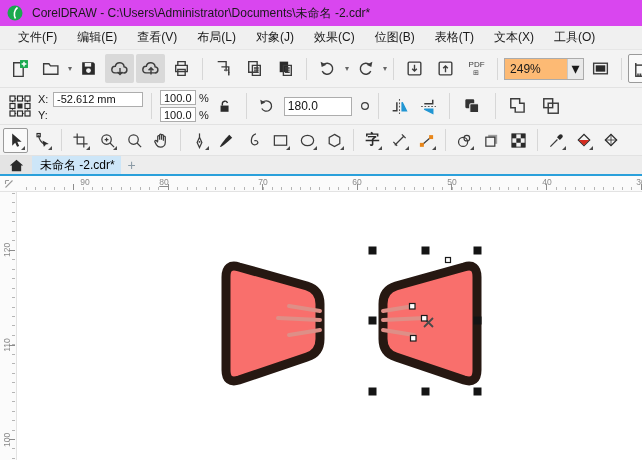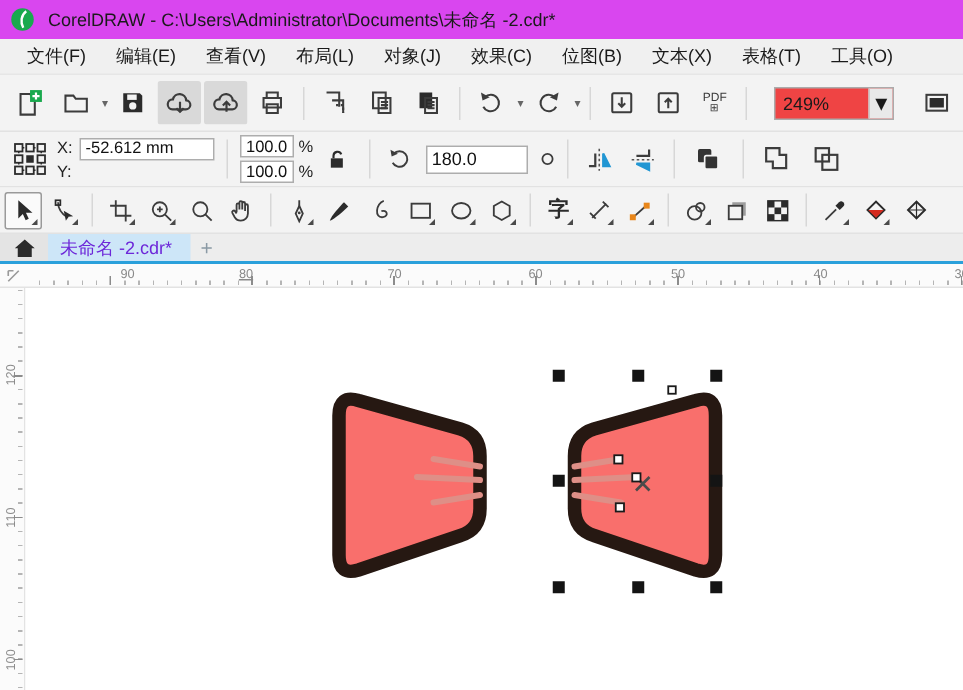--- a/index.html
+++ b/index.html
@@ -17,39 +17,39 @@
   .propbar{height:37px;background:#f3f3f3;padding-left:5px;gap:4px;border-bottom:1px solid #e2e2e2;font-size:11px}
   .toolbox{height:31px;background:#f3f3f3;padding-left:3px;gap:2px;border-bottom:1px solid #e2e2e2}
   .tbtn{width:27px;height:27px;display:flex;align-items:center;justify-content:center;border-radius:2px;
         border:1px solid transparent;flex:0 0 auto;position:relative}
   .tbtn.small{width:23px;height:23px}
   .tbtn.pressed{background:var(--pressed-bg,#d9d9d9)}
   .tbtn.active{background:#fafafa;border-color:#9a9a9a}
   .caret{font-size:8px;color:#666;margin-left:1px;width:8px;text-align:center}
   .sep{width:1px;height:22px;background:#d7d7d7;margin:0 4px;flex:0 0 auto}
   .sep.tall{height:26px}
-  .combo{display:flex;align-items:center;border:1px solid #ababab;background:#ef4444;height:20px;margin:0 12px}
+  .combo{display:flex;align-items:center;border:1px solid #ababab;background:#fdba74;height:20px;margin:0 0}
   .combo .combo-val{width:52px;padding:0 5px;font-size:12px}
   .combo .combo-btn{width:15px;height:100%;display:flex;align-items:center;justify-content:center;background:#e9e9e9;border-left:1px solid #c9c9c9}
   .pdf-label{font-size:8px;font-weight:normal;color:#3a3a3a;line-height:8px;text-align:center}
   .pdf-label small{display:block;font-size:7px;letter-spacing:1px}
   
   .pcol{display:flex;flex-direction:column;justify-content:center;gap:2px}
   .prow{display:flex;align-items:center;gap:3px}
   .plabel{font-size:11px;color:#222;width:12px}
   .pinput{box-sizing:border-box;border:1px solid #adadad;background:#fff;height:15px;font-size:11px;
           font-family:"Liberation Sans",sans-serif;padding:0 3px;color:#111}
   .w-pos{width:90px}.w-size{width:72px}.w-scale{width:36px}.w-rot{width:68px}
   .pct{font-size:11px;color:#222}
   
   .flyout::after{content:"";position:absolute;right:2px;bottom:2px;border-left:4px solid transparent;border-bottom:4px solid #4a4a4a}
   
   .tabbar{height:20px;background:#ededed;border-bottom:2px solid var(--ruler-accent,#2aa0db);font-size:12px}
   .home-btn{width:32px;height:100%;display:flex;align-items:center;justify-content:center;background:#e4e4e4}
-  .doc-tab{height:100%;display:flex;align-items:center;background:var(--tab-active,#cde6f8);padding:0 12px 0 8px;color:#6d28d9;white-space:nowrap}
+  .doc-tab{height:100%;display:flex;align-items:center;background:var(--tab-active,#cde6f8);padding:0 6px 0 8px;color:#000000;white-space:nowrap}
   .newtab-btn{width:22px;height:100%;display:flex;align-items:center;justify-content:center;color:#8b9aa5;font-size:14px}
   
   .hruler{position:relative;height:16px;background:#fbfbfb;border-bottom:1px solid #e3e3e3;box-sizing:border-box}
   .ruler-corner{position:absolute;left:0;top:0;width:17px;height:15px;display:flex;align-items:center;justify-content:center}
   .hruler-strip{position:absolute;left:17px;top:0;right:0;bottom:1px;
     background-image:
       repeating-linear-gradient(to right,#8c8c8c 0 1px,transparent 1px 94.6px),
       repeating-linear-gradient(to right,#b5b5b5 0 1px,transparent 1px 9.46px);
     background-size:100% 6px,100% 3px;background-repeat:no-repeat;
     background-position:56px 100%,8.7px 100%}
@@ -81,22 +81,22 @@
 </div>
 
 <div class="bar menubar">
   <span class="menu-item">文件(F)</span>
   <span class="menu-item">编辑(E)</span>
   <span class="menu-item">查看(V)</span>
   <span class="menu-item">布局(L)</span>
   <span class="menu-item">对象(J)</span>
   <span class="menu-item">效果(C)</span>
   <span class="menu-item">位图(B)</span>
+  <span class="menu-item">表格(T)</span>
   <span class="menu-item">文本(X)</span>
-  <span class="menu-item">表格(T)</span>
   <span class="menu-item">工具(O)</span>
 </div>
 
 <div class="bar toolbar">
   <span class="tbtn">
     <svg width="19" height="19" viewBox="0 0 18 18">
       <path class="icon-stroke" d="M3.5 3.5h6l3 3v10h-9z"></path>
       <rect x="9.5" y="1" width="7.5" height="7.5" fill="var(--logo-green,#19A94E)"></rect>
       <path d="M13.25 2.5v4.5M11 4.75h4.5" stroke="#fff" stroke-width="1.4"></path>
     </svg>

